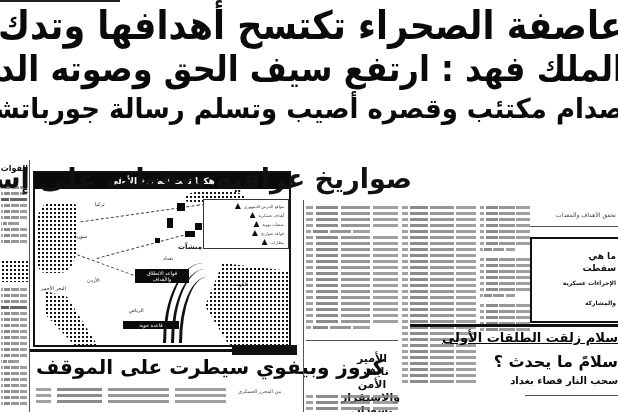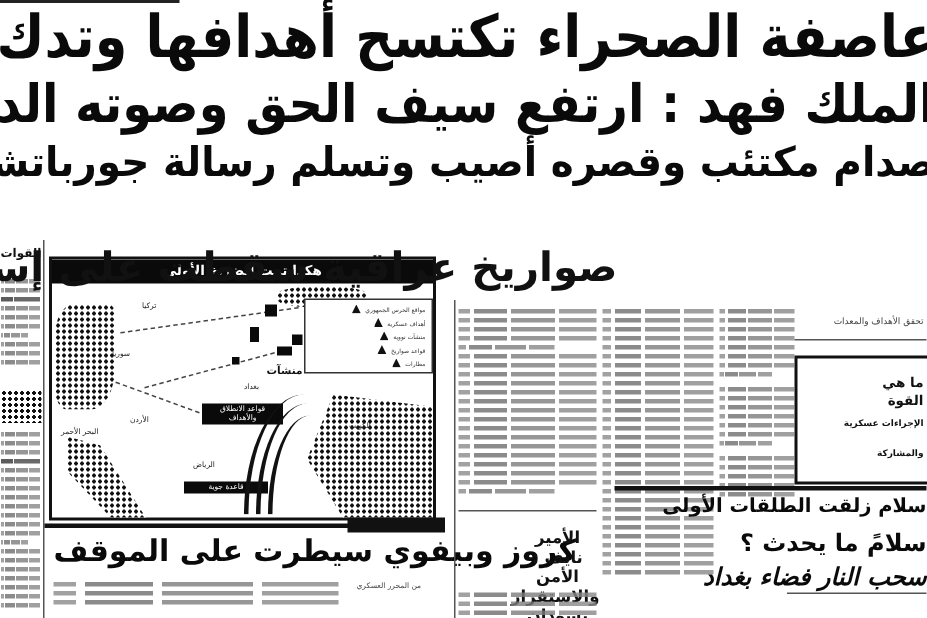--- a/index.html
+++ b/index.html
@@ -41,23 +41,23 @@
   .leg-txt { font-size: 4px; color: #333; white-space: nowrap; }
 
   .caption-head { position: absolute; font-weight: 900; white-space: nowrap; color: #0a0a0a; }
   .cap1 { left: 36px; top: 355px; font-size: 20px; letter-spacing: -0.5px; }
   .box-small { position: absolute; left: 232px; top: 345px; width: 65px; height: 10px; background: #111; }
 
   .article-head { position: absolute; text-align: center; font-weight: bold; white-space: nowrap; padding-left: 32px; }
   .ah-emir { left: 312px; top: 352px; width: 88px; font-size: 11px; line-height: 13px; white-space: normal; }
 
   .right-head { position: absolute; right: 0; font-weight: 900; white-space: nowrap; color: #0a0a0a; }
-  .rh1 { top: 330px; font-size: 13px; }
+  .rh1 { top: 330px; font-size: 13px; text-decoration: underline; }
   .rh2 { top: 352px; font-size: 16px; }
-  .rh3 { top: 375px; font-size: 16px; font-style: italic; }
+  .rh3 { top: 375px; font-size: 10px; }
 
   .sidebar-box { position: absolute; left: 530px; top: 237px; width: 92px; height: 86px; border: 2px solid #111; background: #fff; }
   .sidebar-box .t { position: absolute; right: 4px; font-weight: bold; white-space: nowrap; color: #111; }
 
   .bottom-line-text { position: absolute; font-size: 5px; color: #444; white-space: nowrap; }
 </style>
 </head>
 <body>
 
 <div class="topline"></div>
@@ -258,21 +258,21 @@
     <div class="line"></div>
     <div class="line"></div>
     <div class="line"></div>
     <div class="line"></div>
 </div>
 
 <div class="bottom-line-text" style="right:2px; top:211px; font-size:6px;">تحقق الأهداف والمعدات</div>
 <div class="hrule" style="left:530px; top:226px; width:88px;"></div>
 <div class="sidebar-box">
   <div class="t" style="top:12px; font-size:9px;">ما هي</div>
-  <div class="t" style="top:24px; font-size:9px;">القوة</div>
+  <div class="t" style="top:24px; font-size:9px;">سقطت</div>
   <div class="t" style="top:40px; font-size:6px;">الإجراءات عسكرية</div>
   <div class="t" style="top:60px; font-size:6px;">والمشاركة</div>
 </div>
 
 <div class="hrule thick" style="left:410px; top:324px; width:208px;"></div>
 <div class="right-head rh1">سلام زلقت الطلقات الأولى</div>
 <div class="right-head rh2">سلامً ما يحدث ؟</div>
 <div class="right-head rh3">سحب النار فضاء بغداد</div>
 <div class="hrule" style="left:525px; top:395px; width:93px;"></div>
 

